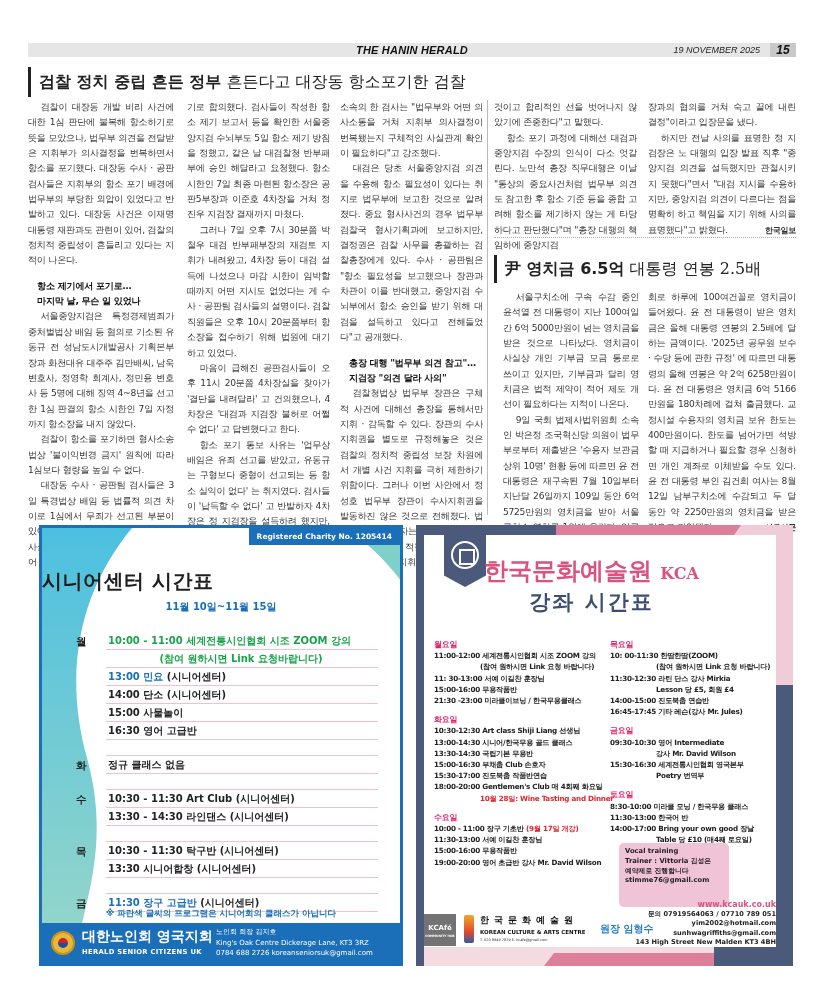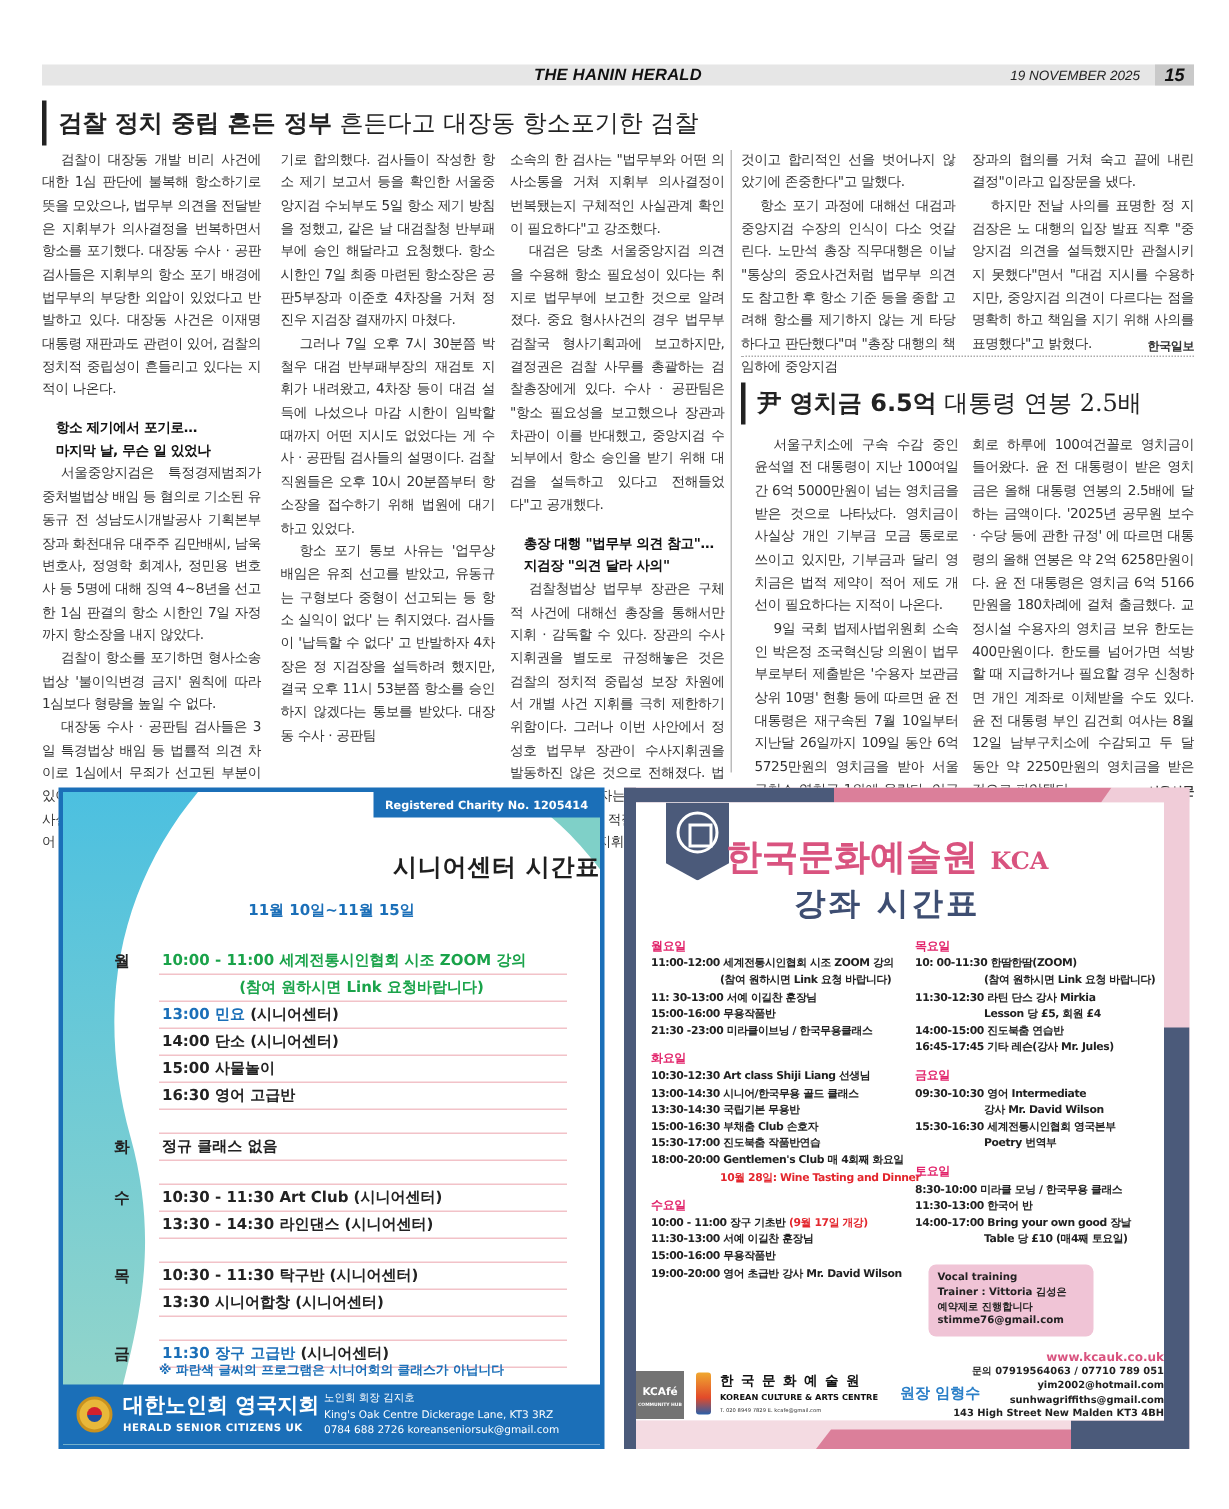--- a/index.html
+++ b/index.html
@@ -26,21 +26,21 @@
 
   .sec-div { position: absolute; left: 494px; top: 237px; width: 302px; height: 0; border-top: 1px dotted #aaa; }
   .headline2 { position: absolute; left: 494px; top: 255px; height: 28px; border-left: 3px solid #222; padding-left: 8px; font-size: 16px; line-height: 28px; white-space: nowrap; }
   .headline2 .hl-bold { font-weight: bold; }
   .headline2 .hl-light { font-family: "DejaVu Serif", serif; }
 
   
   .ad-senior { position: absolute; left: 39px; top: 525px; width: 364px; height: 441px; border: 3px solid #1b6fb8; background: #ffffff; overflow: hidden; }
   .ad-senior .wave { position: absolute; left: 0; top: 0; width: 372px; height: 441px; }
   .ad-senior .charity { position: absolute; right: 0; top: 0; background: #1b6fb8; color: #fff; font-size: 7.5px; font-weight: bold; padding: 4px 8px; }
-  .ad-senior .title { position: absolute; left: 0; right: 0; top: 40px; text-align: right; font-size: 16px; font-weight: bold; color: #1e1e1e; letter-spacing: 0.5px; }
+  .ad-senior .title { position: absolute; left: 0; right: 0; top: 40px; text-align: left; font-size: 20px; font-weight: bold; color: #1e1e1e; letter-spacing: 0.5px; }
   .ad-senior .dates { position: absolute; left: 0; right: 0; top: 72px; text-align: center; font-size: 10px; font-weight: bold; color: #1b6fb8; }
   .ad-senior .sched { position: absolute; left: 64px; top: 104px; width: 272px; }
   .day-row { position: relative; }
   .day-label { position: absolute; left: -30px; top: 0; font-size: 10.5px; font-weight: bold; color: #222; line-height: 18px; }
   .s-line { font-size: 10px; font-weight: bold; color: #222; line-height: 17px; border-bottom: 1px solid #f2c2c8; padding-left: 2px; white-space: nowrap; }
   .s-line.green { color: #1aa34a; }
   .s-line.right { text-align: center; padding-right: 4px; }
   .s-line .blue { color: #1b6fb8; }
   .day-gap { height: 16px; border-bottom: 1px solid #f2c2c8; }
   .ad-senior .note { position: absolute; left: 0; right: 0; top: 380px; text-align: center; font-size: 8.5px; font-weight: bold; color: #1b6fb8; }
@@ -59,25 +59,25 @@
   .ad-kca .rightbar { position: absolute; right: 0; top: 0; width: 17px; height: 441px; background: #f0ccd8; }
   .ad-kca .rightbar::after { content: ""; position: absolute; left: 0; top: 160px; width: 17px; height: 281px; background: #4b5a7a; }
   .ad-kca .badge { position: absolute; left: 20px; top: 0; width: 42px; height: 52px; background: #4b5a7a; clip-path: polygon(0 0,100% 0,100% 78%,50% 100%,0 78%); }
   .ad-kca .badge-emblem { position: absolute; left: 27px; top: 6px; width: 28px; height: 28px; border-radius: 50%; border: 2px solid #fff; }
   .ad-kca .badge-emblem::after { content: ""; position: absolute; left: 6px; top: 6px; width: 12px; height: 12px; border: 2px solid #fff; }
   .ad-kca .title1 { position: absolute; left: 0; right: 17px; top: 20px; text-align: center; font-family: "DejaVu Serif", serif; font-weight: bold; font-size: 24px; color: #d9537f; }
   .ad-kca .title1 .kca { font-size: 16px; }
   .ad-kca .title2 { position: absolute; left: 0; right: 17px; top: 53px; text-align: center; font-family: "DejaVu Serif", serif; font-weight: bold; font-size: 21px; color: #3e4e72; letter-spacing: 2px; }
   .kcol { position: absolute; font-size: 7.2px; font-weight: bold; line-height: 11.2px; color: #222; letter-spacing: -0.25px; white-space: nowrap; }
   .kcol .kday { color: #e2246b; font-size: 8px; margin-top: 8px; }
-  .kcol .kday:first-child { margin-top: 0; }
+  .kcol .kday:first-child { margin-top: 14px; }
   .kcol .indent { padding-left: 46px; }
   .kcol .red { color: #e3262d; }
   .kcol .red-indent { color: #e3262d; padding-left: 46px; }
-  .ad-kca .vocal { position: absolute; left: 195px; top: 308px; width: 110px; height: 48px; background: #f0c4d6; border-radius: 5px; padding: 4px 6px; font-size: 6.8px; font-weight: bold; line-height: 9.8px; color: #222; }
+  .ad-kca .vocal { position: absolute; left: 195px; top: 308px; width: 110px; height: 64px; background: #f0c4d6; border-radius: 5px; padding: 4px 6px; font-size: 6.8px; font-weight: bold; line-height: 9.8px; color: #222; }
   .ad-kca .kfoot { position: absolute; left: 8px; top: 387px; width: 352px; height: 36px; }
   .ad-kca .kcafe { position: absolute; left: 0; top: 2px; width: 32px; height: 32px; background: #737373; color: #fff; font-size: 7px; font-weight: bold; text-align: center; padding-top: 10px; }
   .ad-kca .kcafe small { display: block; font-size: 3px; margin-top: 2px; }
   .ad-kca .korlogo { position: absolute; left: 40px; top: 3px; width: 10px; height: 28px; background: linear-gradient(180deg,#f0a830,#e24a2a 60%,#2a5fa8); border-radius: 2px; }
   .ad-kca .kc-name { position: absolute; left: 56px; top: 2px; font-family: "DejaVu Serif", serif; font-size: 9px; font-weight: bold; letter-spacing: 5px; color: #111; }
   .ad-kca .kc-en { position: absolute; left: 56px; top: 17px; font-size: 5.5px; font-weight: bold; color: #111; }
   .ad-kca .kc-tiny { position: absolute; left: 56px; top: 26px; font-size: 3.5px; color: #333; }
   .ad-kca .director { position: absolute; left: 176px; top: 10px; font-size: 10px; font-weight: bold; color: #2a7fc8; }
   .ad-kca .kinfo { position: absolute; right: 0; top: -12px; text-align: right; font-size: 6.6px; font-weight: bold; line-height: 9.5px; color: #222; }
   .ad-kca .kinfo .web { color: #d9537f; font-size: 8px; }
@@ -102,20 +102,21 @@
   <p class="sub">항소 제기에서 포기로…</p>
   <p class="sub">마지막 날, 무슨 일 있었나</p>
   <p>서울중앙지검은 특정경제범죄가중처벌법상 배임 등 혐의로 기소된 유동규 전 성남도시개발공사 기획본부장과 화천대유 대주주 김만배씨, 남욱 변호사, 정영학 회계사, 정민용 변호사 등 5명에 대해 징역 4~8년을 선고한 1심 판결의 항소 시한인 7일 자정까지 항소장을 내지 않았다.</p>
   <p>검찰이 항소를 포기하면 형사소송법상 '불이익변경 금지' 원칙에 따라 1심보다 형량을 높일 수 없다.</p>
   <p>대장동 수사 · 공판팀 검사들은 3일 특경법상 배임 등 법률적 의견 차이로 1심에서 무죄가 선고된 부분이 있어 상급심 판단이 필요하다는 점과 사실 오인 및 양형 부당 등 사유를 들어 항소하</p>
 </div>
 
 <div class="col" style="left:187px; top:100px; width:143px;">
   <p class="noindent">기로 합의했다. 검사들이 작성한 항소 제기 보고서 등을 확인한 서울중앙지검 수뇌부도 5일 항소 제기 방침을 정했고, 같은 날 대검찰청 반부패부에 승인 해달라고 요청했다. 항소 시한인 7일 최종 마련된 항소장은 공판5부장과 이준호 4차장을 거쳐 정진우 지검장 결재까지 마쳤다.</p>
   <p>그러나 7일 오후 7시 30분쯤 박철우 대검 반부패부장의 재검토 지휘가 내려왔고, 4차장 등이 대검 설득에 나섰으나 마감 시한이 임박할 때까지 어떤 지시도 없었다는 게 수사 · 공판팀 검사들의 설명이다. 검찰 직원들은 오후 10시 20분쯤부터 항소장을 접수하기 위해 법원에 대기하고 있었다.</p>
+  <p>마음이 급해진 공판검사들이 오후 11시 20분쯤 4차장실을 찾아가 '결단을 내려달라' 고 건의했으나, 4차장은 '대검과 지검장 불허로 어쩔 수 없다' 고 답변했다고 한다.</p>
   <p>항소 포기 통보 사유는 '업무상 배임은 유죄 선고를 받았고, 유동규는 구형보다 중형이 선고되는 등 항소 실익이 없다' 는 취지였다. 검사들이 '납득할 수 없다' 고 반발하자 4차장은 정 지검장을 설득하려 했지만, 결국 오후 11시 53분쯤 항소를 승인하지 않겠다는 통보를 받았다. 대장동 수사 · 공판팀</p>
 </div>
 
 <div class="col" style="left:340px; top:100px; width:143px;">
   <p class="noindent">소속의 한 검사는 "법무부와 어떤 의사소통을 거쳐 지휘부 의사결정이 번복됐는지 구체적인 사실관계 확인이 필요하다"고 강조했다.</p>
   <p>대검은 당초 서울중앙지검 의견을 수용해 항소 필요성이 있다는 취지로 법무부에 보고한 것으로 알려졌다. 중요 형사사건의 경우 법무부 검찰국 형사기획과에 보고하지만, 결정권은 검찰 사무를 총괄하는 검찰총장에게 있다. 수사 · 공판팀은 "항소 필요성을 보고했으나 장관과 차관이 이를 반대했고, 중앙지검 수뇌부에서 항소 승인을 받기 위해 대검을 설득하고 있다고 전해들었다"고 공개했다.</p>
   <p class="sub">총장 대행 "법무부 의견 참고"…</p>
   <p class="sub">지검장 "의견 달라 사의"</p>
   <p>검찰청법상 법무부 장관은 구체적 사건에 대해선 총장을 통해서만 지휘 · 감독할 수 있다. 장관의 수사지휘권을 별도로 규정해놓은 것은 검찰의 정치적 중립성 보장 차원에서 개별 사건 지휘를 극히 제한하기 위함이다. 그러나 이번 사안에서 정성호 법무부 장관이 수사지휘권을 발동하진 않은 것으로 전해졌다. 법무부 고위 관계자는 "내부 논의 과정을 설명하는 건 적절치 않다"며 "최종적으로 대검 지휘부가 결정하는</p>
 </div>

